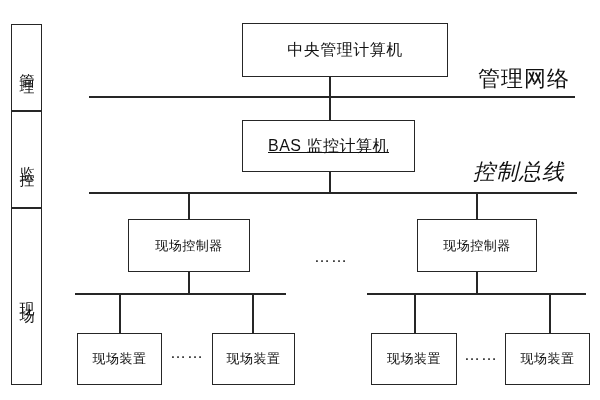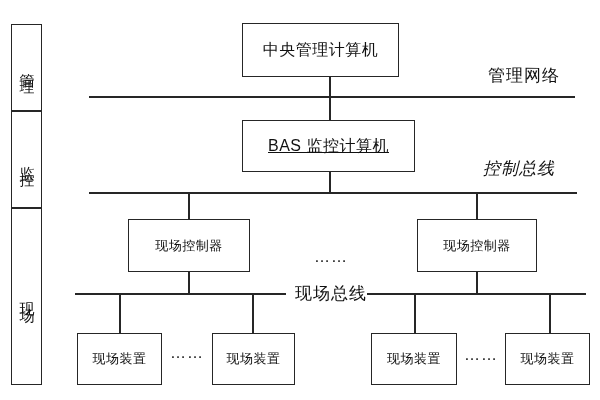--- a/index.html
+++ b/index.html
@@ -28,21 +28,21 @@
     white-space: nowrap;
     color: #111111;
   }
   .node.small { font-size: 13px; }
   
   .hline { position: absolute; height: 2px; background: #262626; }
   .vline { position: absolute; width: 2px; background: #262626; }
   
   .bus-label {
     position: absolute;
-    font-size: 17px;
+    font-size: 22px;
     text-align: center;
     white-space: nowrap;
     letter-spacing: 1px;
     color: #111111;
   }
   .dots {
     position: absolute;
     font-size: 16px;
     line-height: 14px;
     text-align: center;
@@ -96,36 +96,35 @@
     <div class="side-div" style="top:85px;"></div>
     <div class="side-cell" style="top:86px; height:97px;">
       <span class="vtext">监控</span>
     </div>
     <div class="side-div" style="top:182px;"></div>
     <div class="side-cell" style="top:183px; height:175px;">
       <span class="vtext">现场</span>
     </div>
   </div>
 
-  <div class="node" style="left:242px; top:23px; width:157px; height:54px;">中央管理计算机</div>
+  <div class="node" style="left:242px; top:23px; width:206px; height:54px;">中央管理计算机</div>
 
   <div class="hline" style="left:89px; top:96px; width:486px;"></div>
   <div class="bus-label" style="left:478px; top:64px; width:92px;">管理网络</div>
 
   <div class="node" style="left:242px; top:120px; width:173px; height:52px;text-decoration:underline;">BAS 监控计算机</div>
 
   <div class="hline" style="left:89px; top:192px; width:488px;"></div>
   <div class="bus-label" style="left:473px; top:157px; width:92px;font-style:italic;">控制总线</div>
 
   <div class="node small" style="left:128px; top:219px; width:122px; height:53px;">现场控制器</div>
   <div class="node small" style="left:417px; top:219px; width:120px; height:53px;">现场控制器</div>
   <div class="dots" style="left:303px; top:250px; width:56px;">……</div>
 
   <div class="hline" style="left:75px; top:293px; width:211px;"></div>
-  <div class="bus-label" style="left:285px; top:282px; width:92px;">现场总线</div>
   <div class="hline" style="left:367px; top:293px; width:219px;"></div>
 
   <div class="node small" style="left:77px;  top:333px; width:85px; height:52px;">现场装置</div>
   <div class="dots" style="left:162px; top:346px; width:50px;">……</div>
   <div class="node small" style="left:212px; top:333px; width:83px; height:52px;">现场装置</div>
   <div class="node small" style="left:371px; top:333px; width:86px; height:52px;">现场装置</div>
   <div class="dots" style="left:456px; top:348px; width:50px;">……</div>
   <div class="node small" style="left:505px; top:333px; width:85px; height:52px;">现场装置</div>
 
   <div class="vline" style="left:329px; top:77px;  height:43px;"></div>

